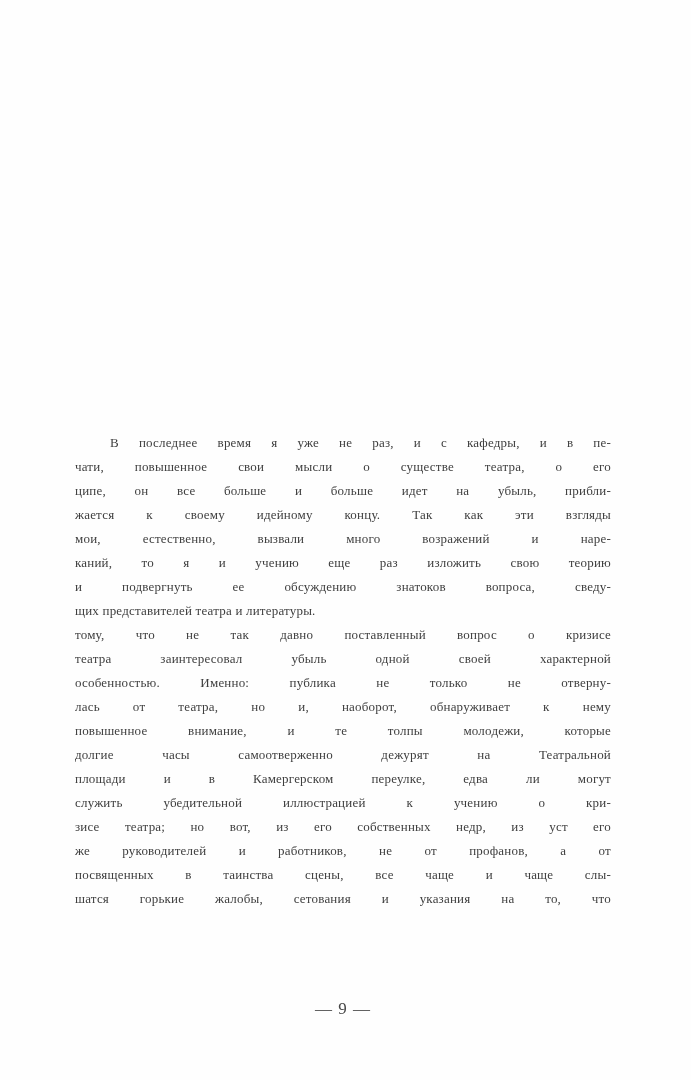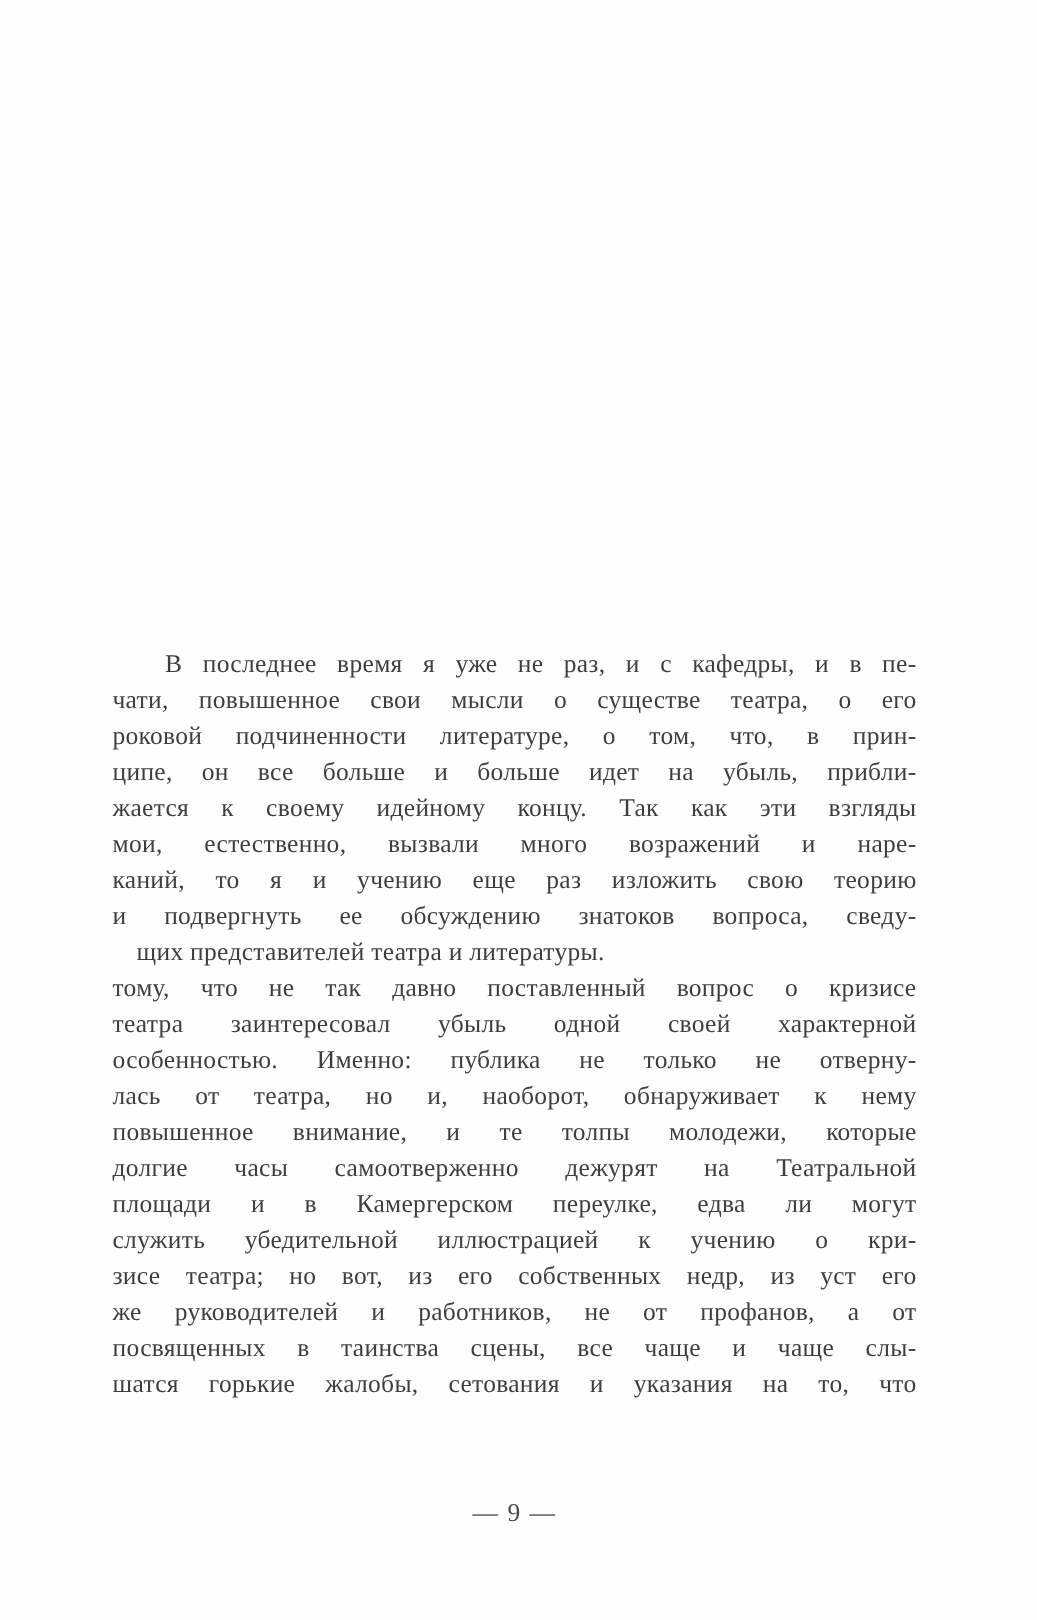--- a/index.html
+++ b/index.html
@@ -21,33 +21,32 @@
     left: 75px;
     top: 431px;
     width: 536px;
   }
   .para {
     margin: 0;
     padding: 0;
   }
   .line {
     display: block;
-    font-size: 17px;
+    font-size: 13px;
     line-height: 24px;
     text-align: justify;
     text-align-last: justify;
     letter-spacing: 0.2px;
     white-space: normal;
   }
   .line.first {
     text-indent: 35px;
   }
   .line.para-end {
     text-align-last: left;
-    margin-left: 16px;
   }
   .folio {
     position: absolute;
     top: 1000px;
     left: 75px;
     width: 536px;
     text-align: center;
     font-size: 17px;
     line-height: 18px;
     color: #474747;
@@ -56,21 +55,20 @@
 </style>
 </head>
 <body>
 
 <div class="page">
   <div class="text-block">
 
     <p class="para">
       <span class="line first">В последнее время я уже не раз, и с кафедры, и в пе-</span>
       <span class="line">чати, повышенное свои мысли о существе театра, о его</span>
-      <span class="line">роковой подчиненности литературе, о том, что, в прин-</span>
       <span class="line">ципе, он все больше и больше идет на убыль, прибли-</span>
       <span class="line">жается к своему идейному концу. Так как эти взгляды</span>
       <span class="line">мои, естественно, вызвали много возражений и наре-</span>
       <span class="line">каний, то я и учению еще раз изложить свою теорию</span>
       <span class="line">и подвергнуть ее обсуждению знатоков вопроса, сведу-</span>
       <span class="line para-end">щих представителей театра и литературы.</span>
     </p>
 
     <p class="para">
       <span class="line">тому, что не так давно поставленный вопрос о кризисе</span>

